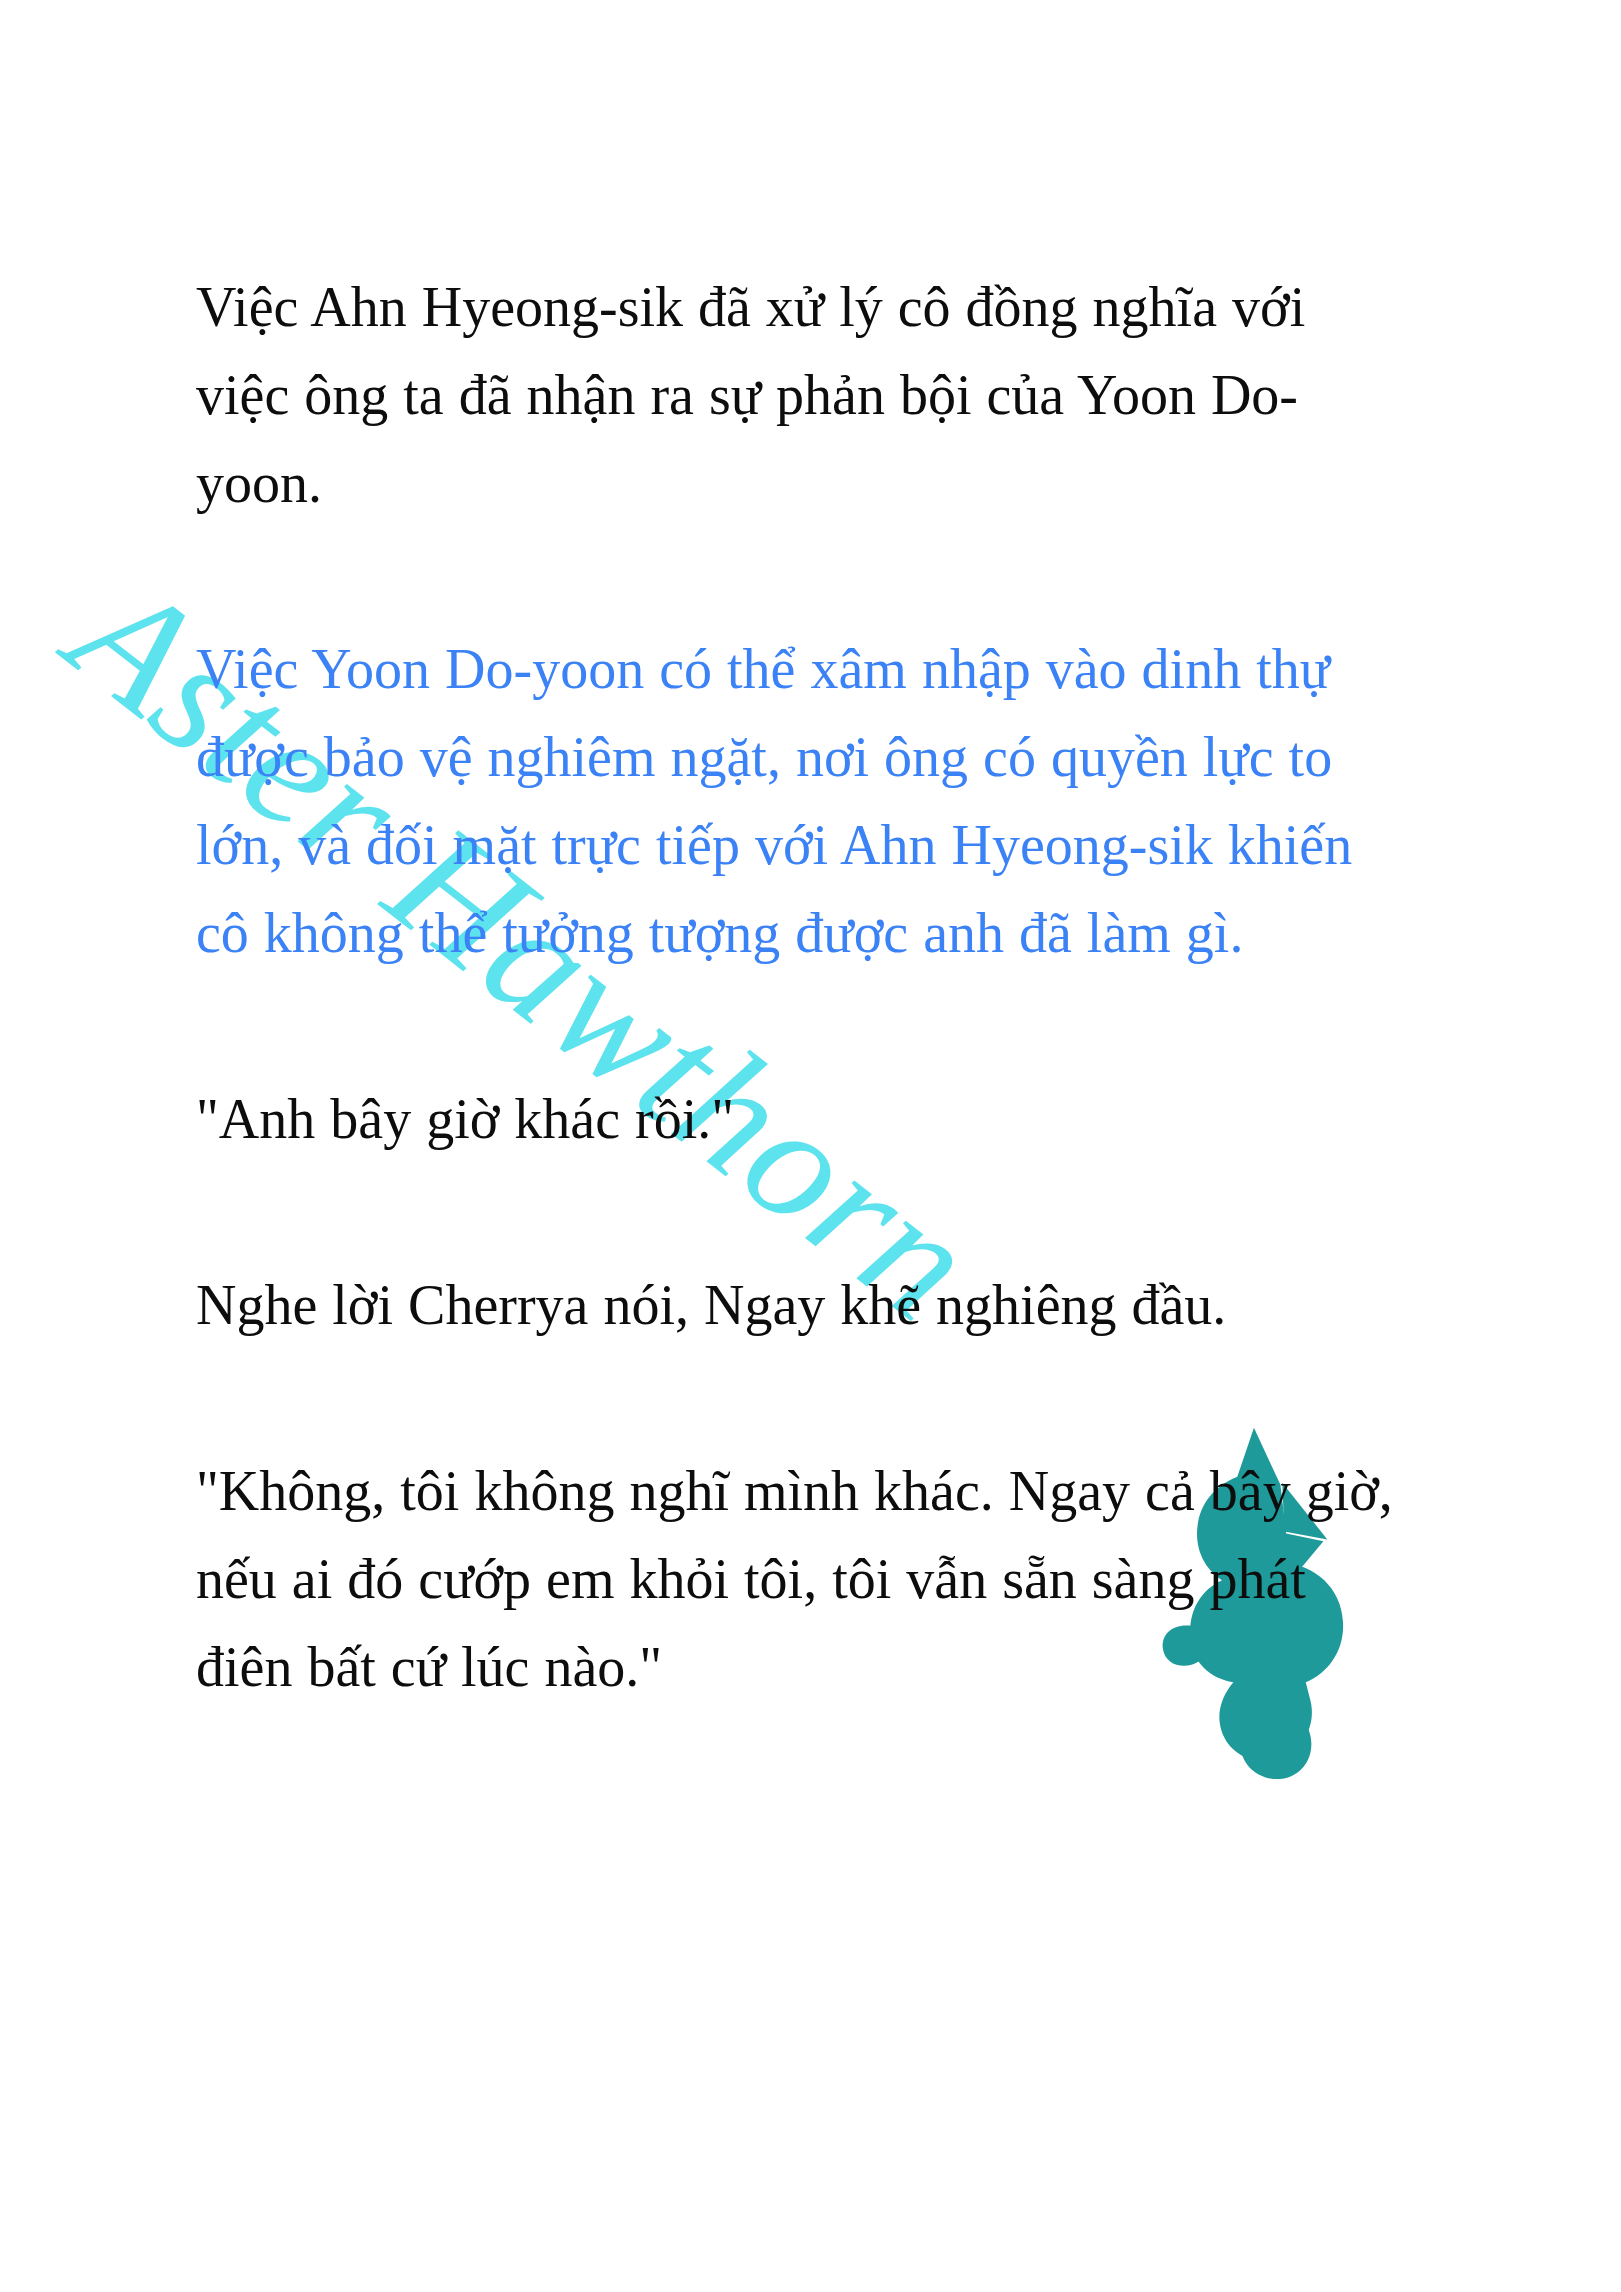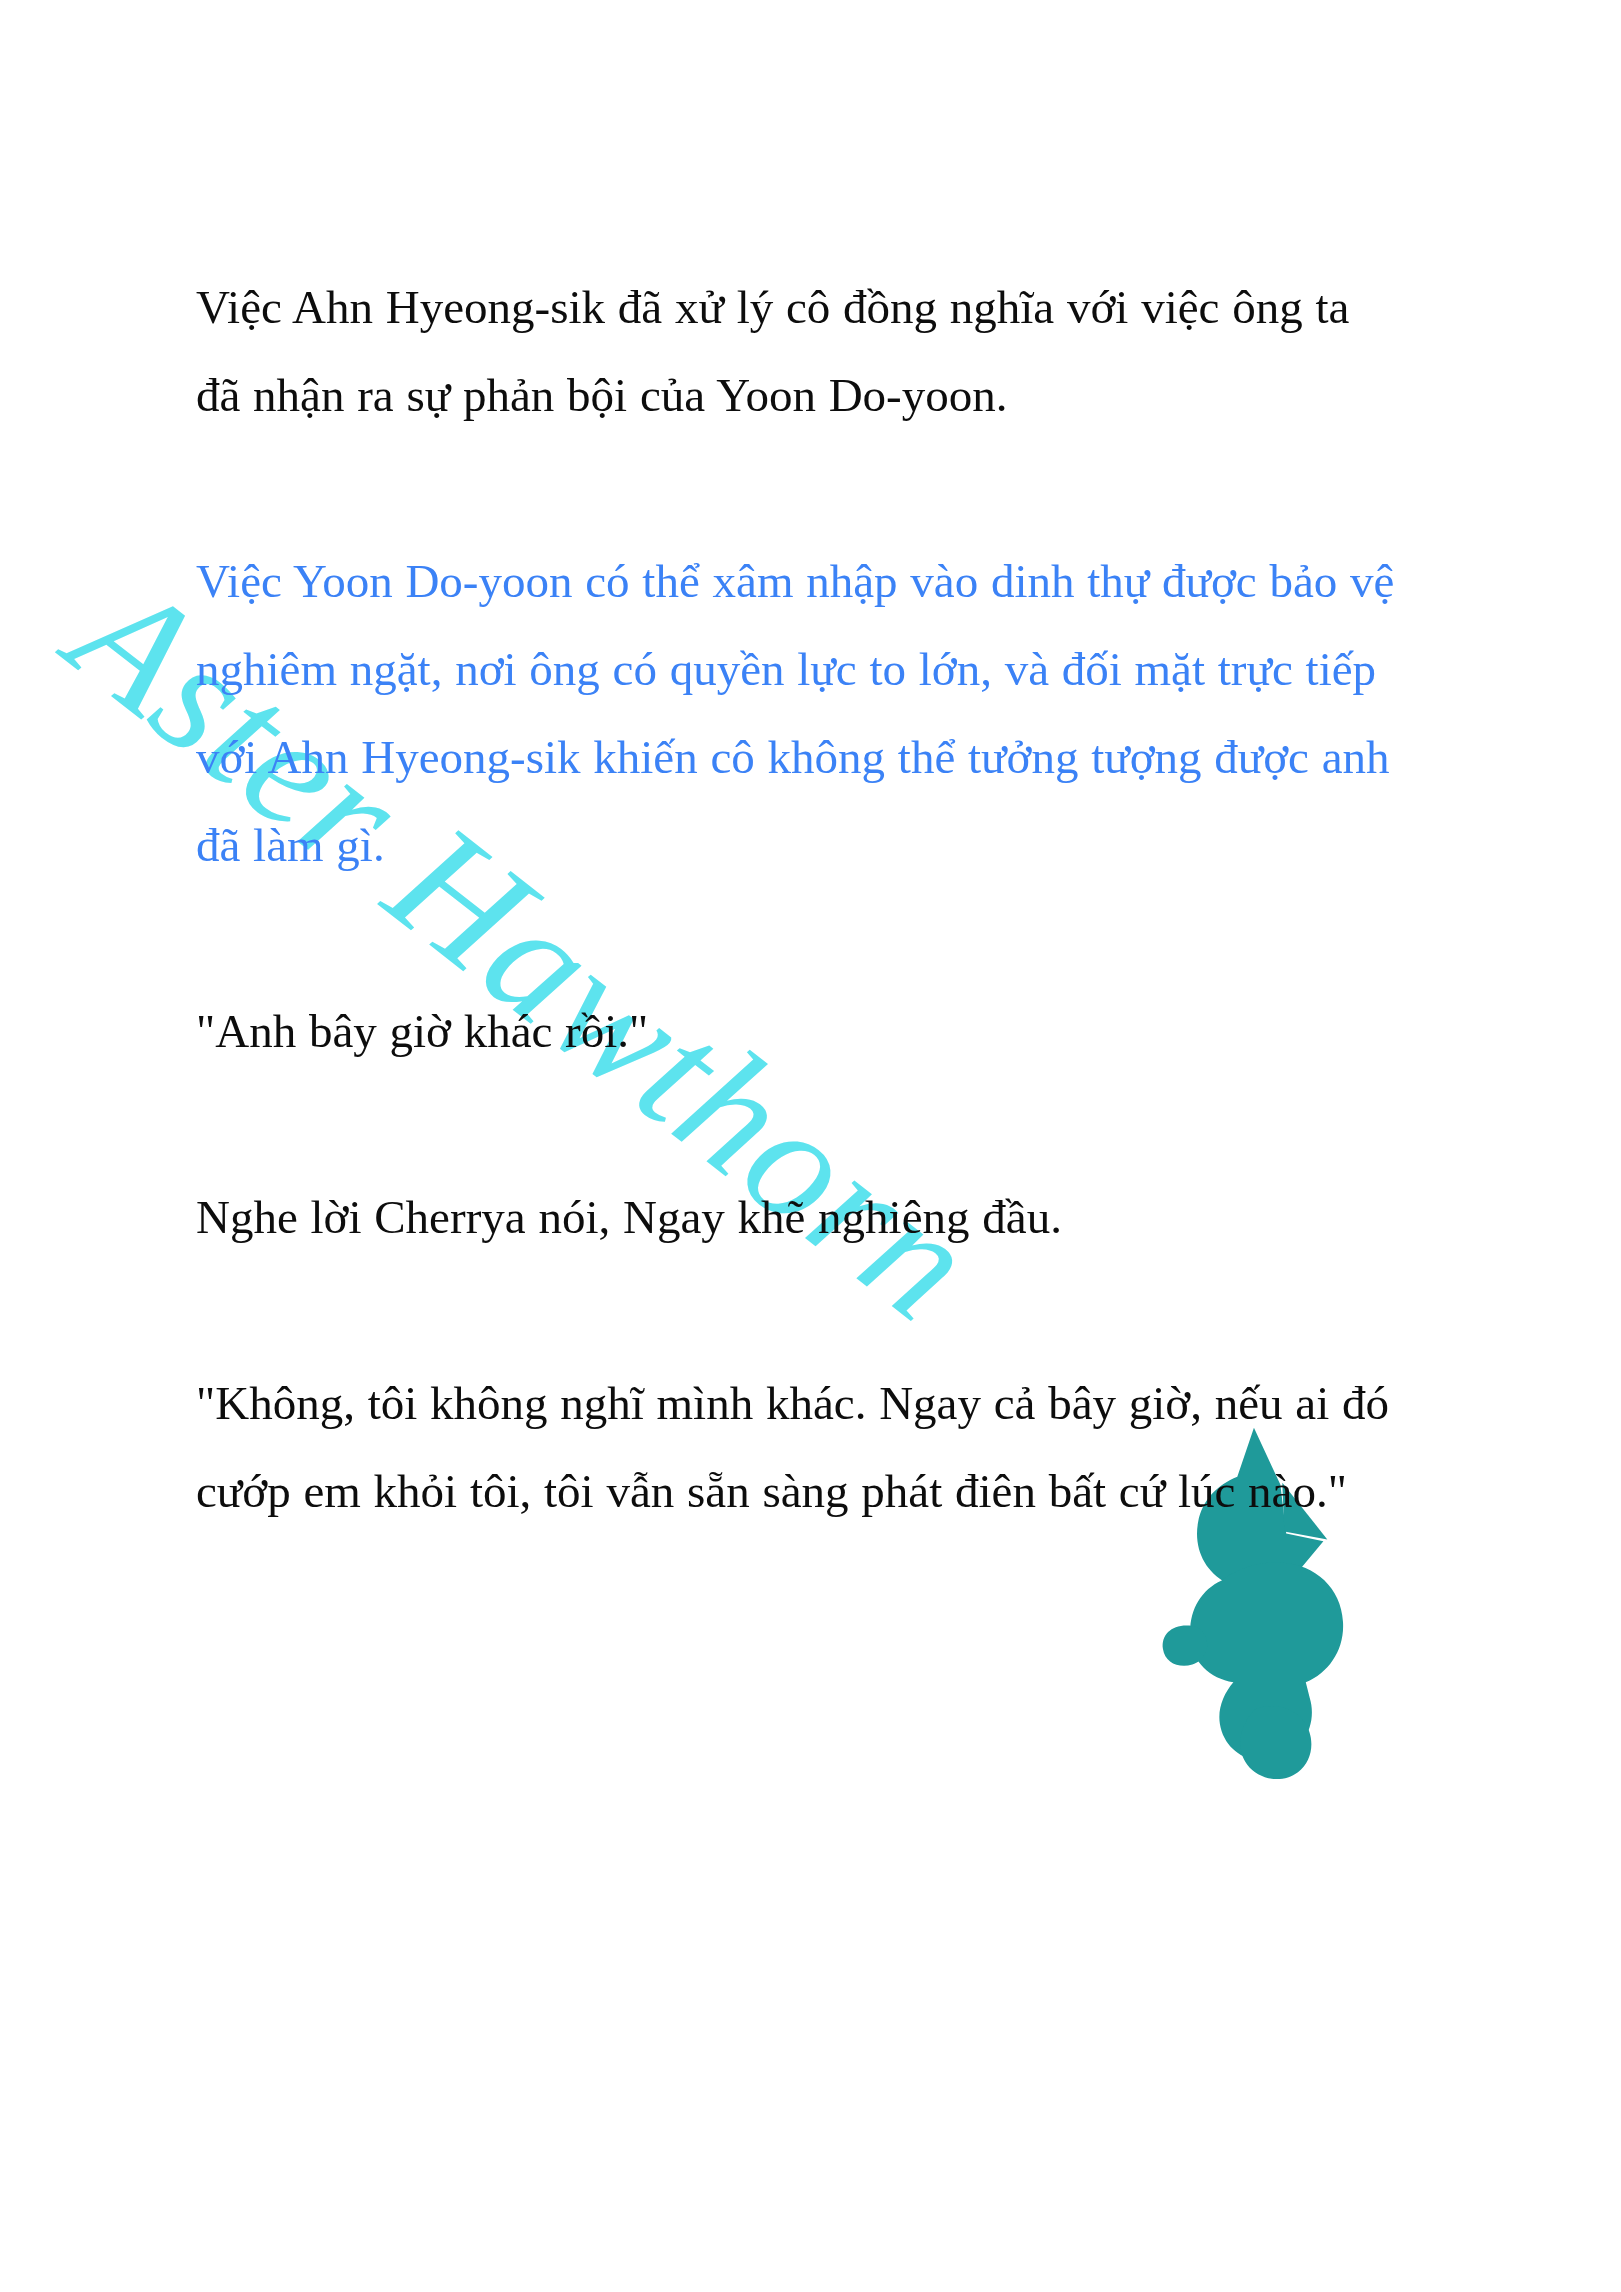--- a/index.html
+++ b/index.html
@@ -55,21 +55,21 @@
   
   #content {
     position: absolute;
     left: 196px;
     top: 263px;
     width: 1215px;
     z-index: 2;
   }
 
   .para {
-    font-size: 47px;
+    font-size: 56px;
     line-height: 88px;
     color: #0d0d0d;
     margin: 0 16px 98px 0;
     text-align: left;
     word-spacing: 1px;
   }
   .para:last-child {
     margin-bottom: 0;
   }
 </style>

